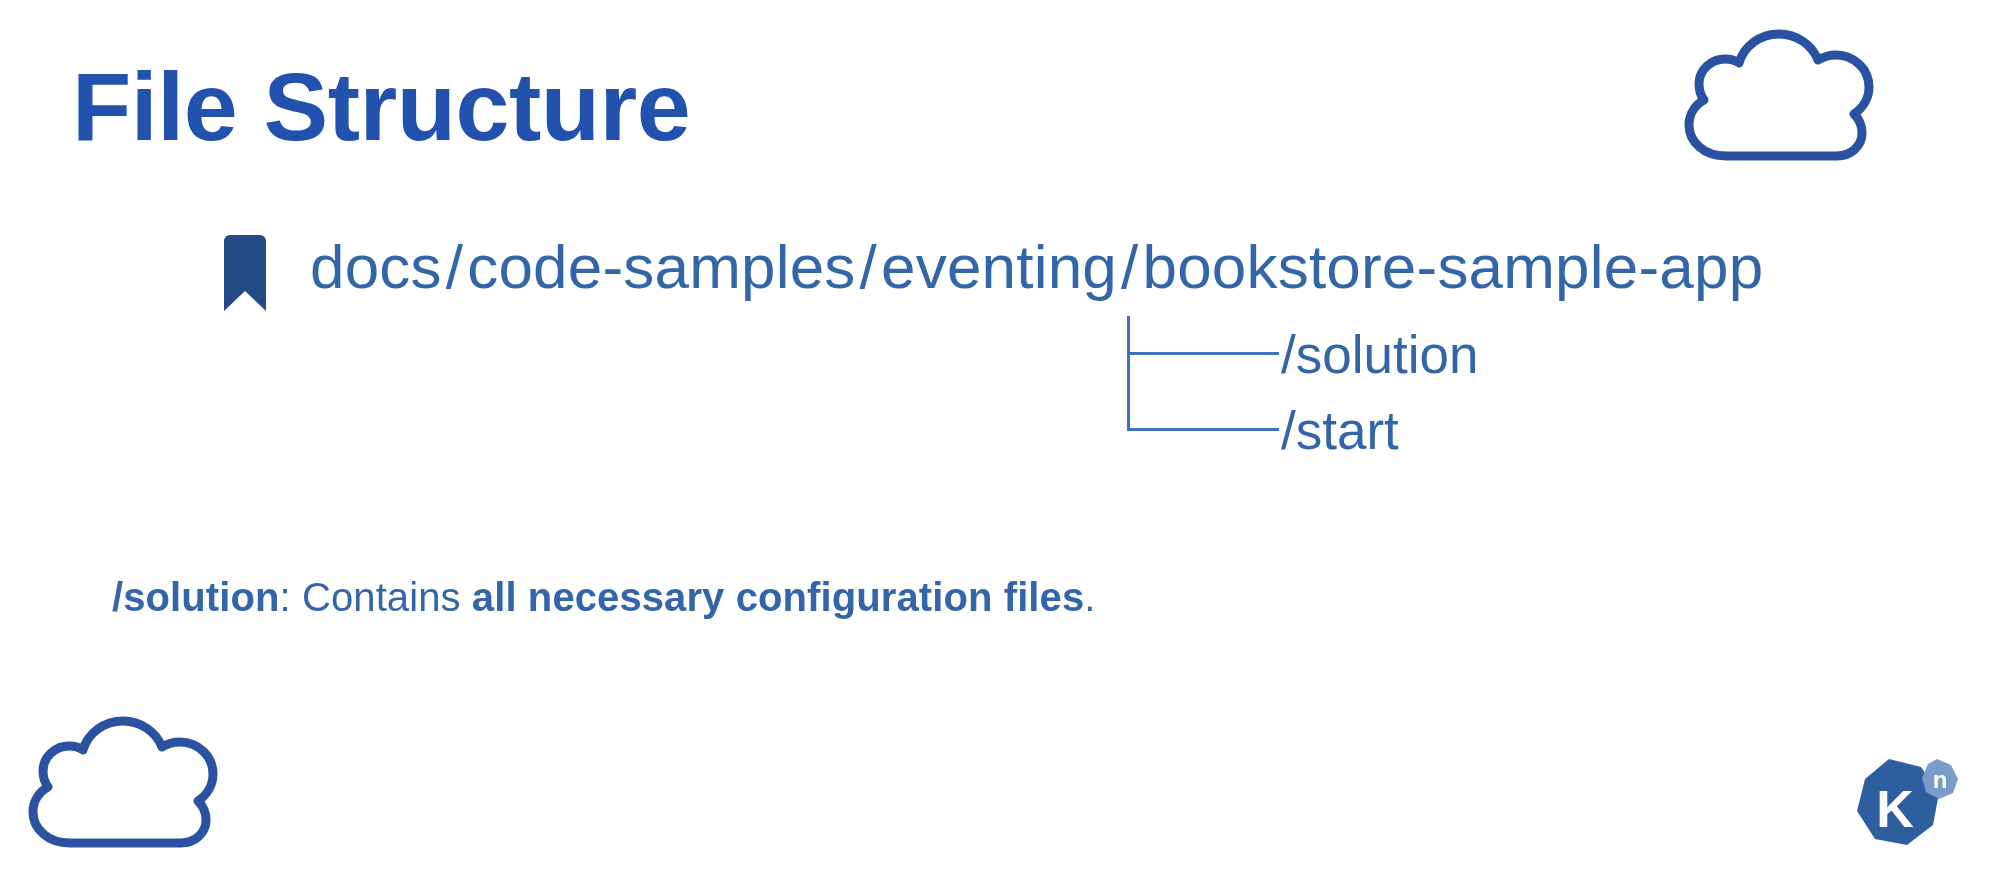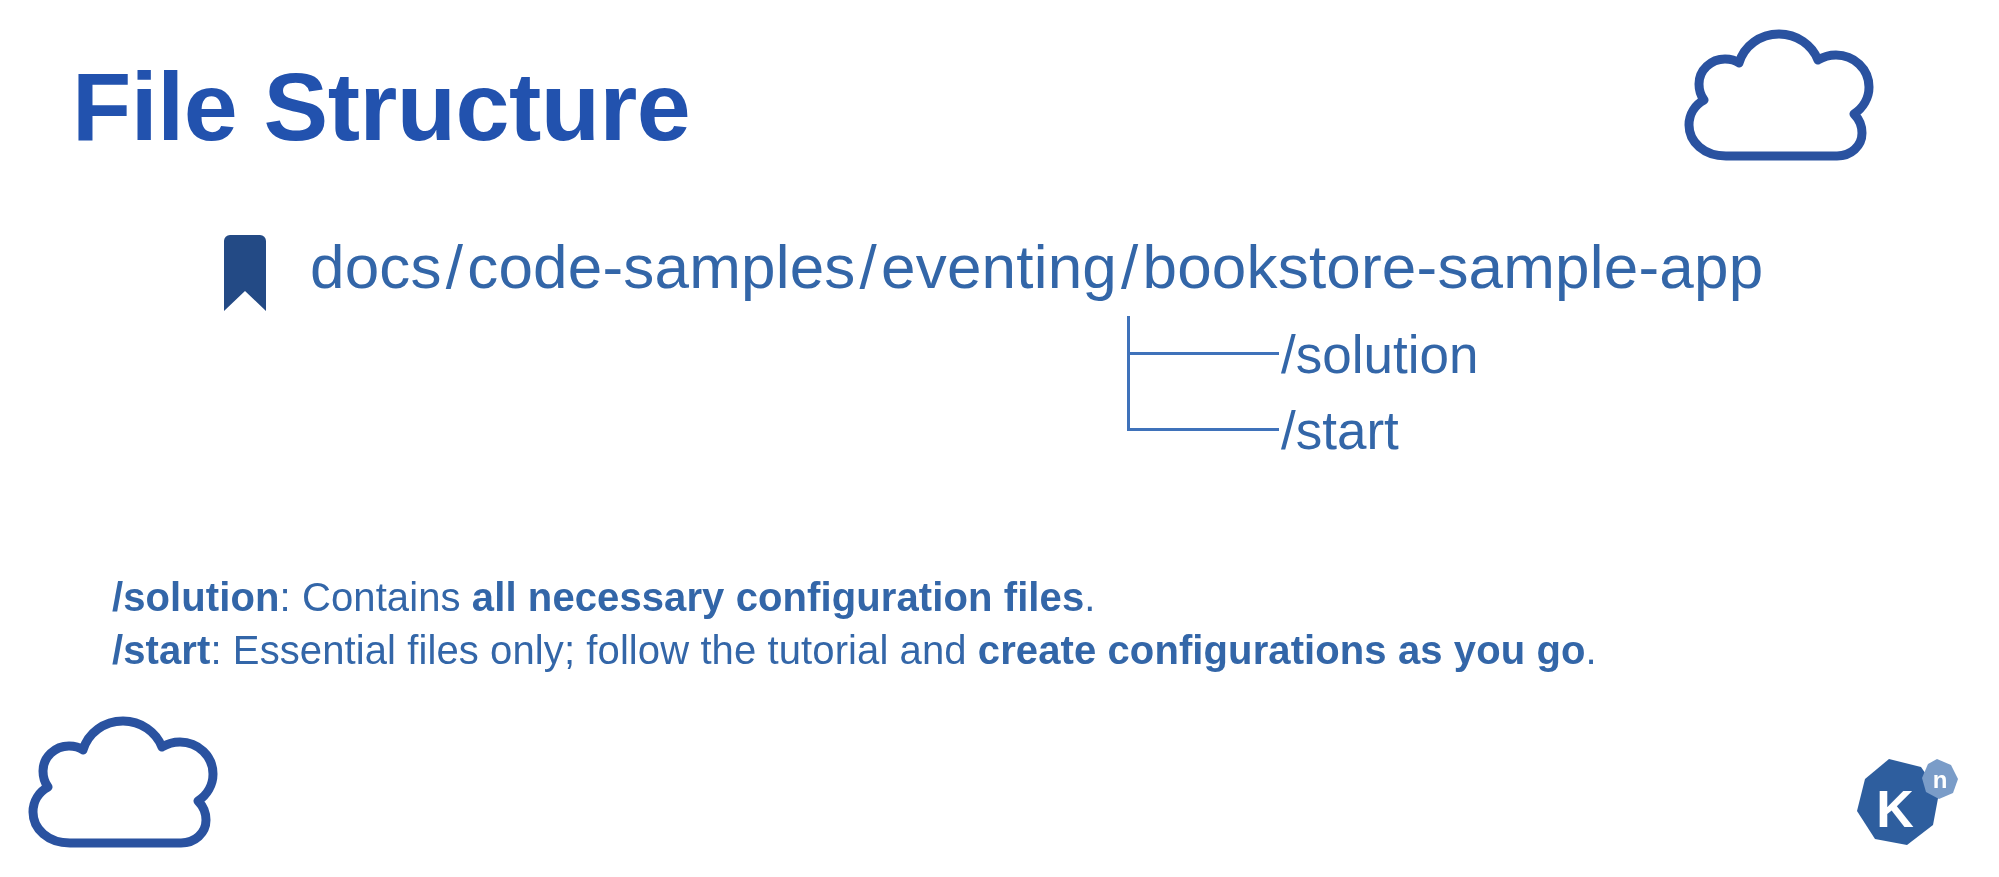--- a/index.html
+++ b/index.html
@@ -189,23 +189,20 @@
       <div class="v-line"></div>
       <div class="h-line"></div>
     </div>
     <div class="tree-label">/start</div>
   </div>
 
   <div class="body-line" id="body-line-solution">
     <span class="b">/solution</span><span>: Contains </span><span class="b">all necessary configuration files</span><span>.</span>
   </div>
 
-  <div class="body-line" id="body-line-start">
-    <span class="b">/start</span><span>: Essential files only; follow the tutorial and </span><span class="b">create configurations as you go</span><span>.</span>
-  </div>
 
   <div id="cloud-bottom-left">
     <svg viewBox="0 0 215 135" width="215" height="135" aria-hidden="true">
       <path d="M62,128
                C40,128 25,114 25,97
                C25,86 31,77 40,72
                C37,68 35,62 35,56
                C35,42 47,31 61,31
                C66,31 71,32 75,35
                C80,18 96,6 115,6

